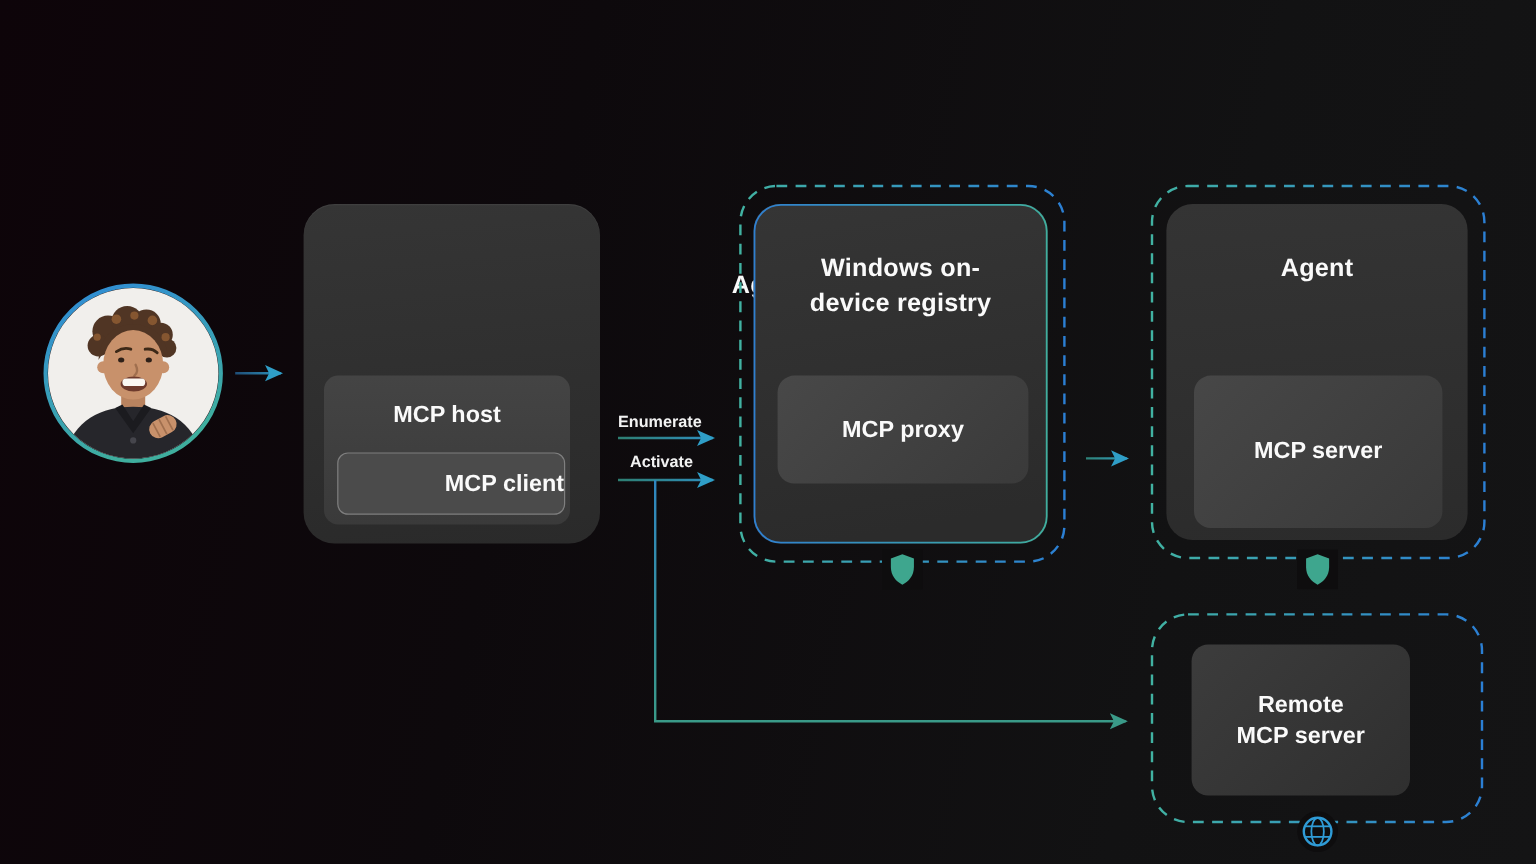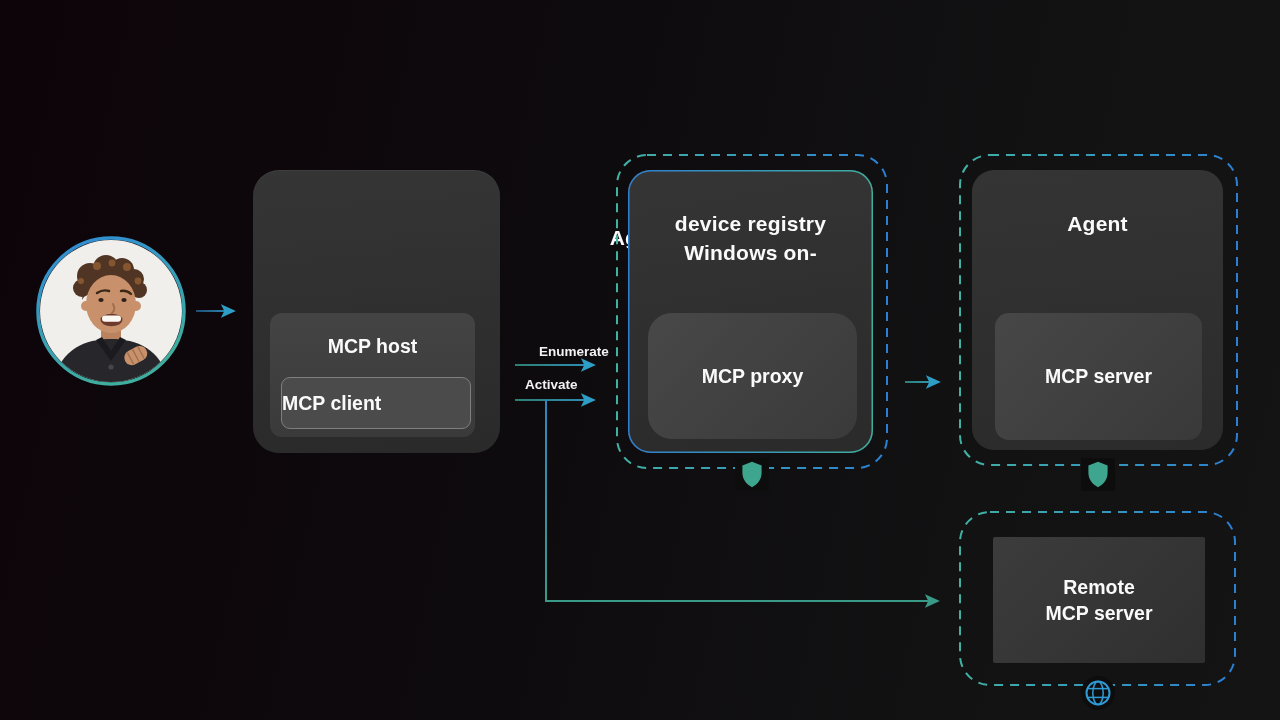--- a/index.html
+++ b/index.html
@@ -14,40 +14,40 @@
     box-shadow:inset 0 1px 0 rgba(255,255,255,0.05);}
   .big-title{position:absolute;left:0;right:0;text-align:center;
     font-size:21px;font-weight:600;color:#fafafa;letter-spacing:.2px;}
   .agent-title{top:226px;}
   .host-box{left:270px;top:313px;width:205px;height:124px;border-radius:12px;
     background:linear-gradient(180deg,#444444 0%,#3a3a3a 100%);}
   .host-label{position:absolute;left:0;right:0;top:22px;text-align:center;
     font-size:19.5px;font-weight:700;}
   .client-box{left:281px;top:377px;width:190px;height:52px;border-radius:9px;
     background:#4b4b4b;border:1px solid #7f7f7f;
-    display:flex;align-items:center;justify-content:flex-start;
+    display:flex;align-items:center;justify-content:flex-end;
     font-size:19.5px;font-weight:600;}
   .flow-label{position:absolute;left:515px;font-size:13.5px;font-weight:600;color:#f2f2f2;}
-  .enumerate-label{top:344px;margin-left:24px;}
+  .enumerate-label{top:344px;}
   .activate-label{top:377px;margin-left:10px;}
   .registry-box{left:628px;top:170px;width:245px;height:283px;border-radius:22px;
     background:linear-gradient(170deg,#353535 0%,#2b2b2b 90%);}
   .registry-title{top:209px;line-height:29px;}
-  .proxy-box{left:648px;top:313px;width:209px;height:126px;border-radius:24px;
+  .proxy-box{left:648px;top:313px;width:209px;height:90px;border-radius:14px;
     background:linear-gradient(135deg,#484848 0%,#3a3a3a 100%);
     display:flex;align-items:center;justify-content:center;
     font-size:19.5px;font-weight:600;}
   .connectors-box{left:972px;top:170px;width:251px;height:280px;border-radius:22px;
     background:linear-gradient(175deg,#343434 0%,#2b2b2b 100%);}
   .connectors-title{top:208px;line-height:31px;}
   .server-box{left:995px;top:313px;width:207px;height:127px;border-radius:14px;
     background:linear-gradient(135deg,#474747 0%,#393939 100%);
     display:flex;align-items:center;justify-content:center;
     font-size:19.5px;font-weight:600;}
-  .remote-box{left:993px;top:537px;width:212px;height:126px;border-radius:2px;
+  .remote-box{left:993px;top:537px;width:182px;height:126px;border-radius:14px;
     background:linear-gradient(135deg,#3c3c3c 0%,#2f2f2f 100%);
     display:flex;flex-direction:column;align-items:center;justify-content:center;
     font-size:19.5px;font-weight:600;line-height:26px;text-align:center;}
   .title-line{display:block;}
   .overlay{position:absolute;left:0;top:0;width:1280px;height:720px;pointer-events:none;}
   .avatar-svg{position:absolute;left:34px;top:234px;}
 </style>
 </head>
 <body>
 
@@ -59,22 +59,22 @@
   <div class="host-label" style="position:absolute;left:270px;top:335px;width:205px;">MCP host</div>
   <div class="node client-box">
     <span>MCP client</span>
   </div>
 
   <div class="flow-label enumerate-label">Enumerate</div>
   <div class="flow-label activate-label">Activate</div>
 
   <div class="node registry-box"></div>
   <div class="big-title registry-title" style="left:628px;width:245px;right:auto;">
+    <span class="title-line">Windows on-</span>
     <span class="title-line">device registry</span>
-    <span class="title-line">Windows on-</span>
   </div>
   <div class="node proxy-box">
     <span>MCP proxy</span>
   </div>
 
   <div class="node connectors-box"></div>
   <div class="big-title connectors-title" style="left:972px;width:251px;right:auto;">
     <span class="title-line">Agent</span>
   </div>
   <div class="node server-box">

